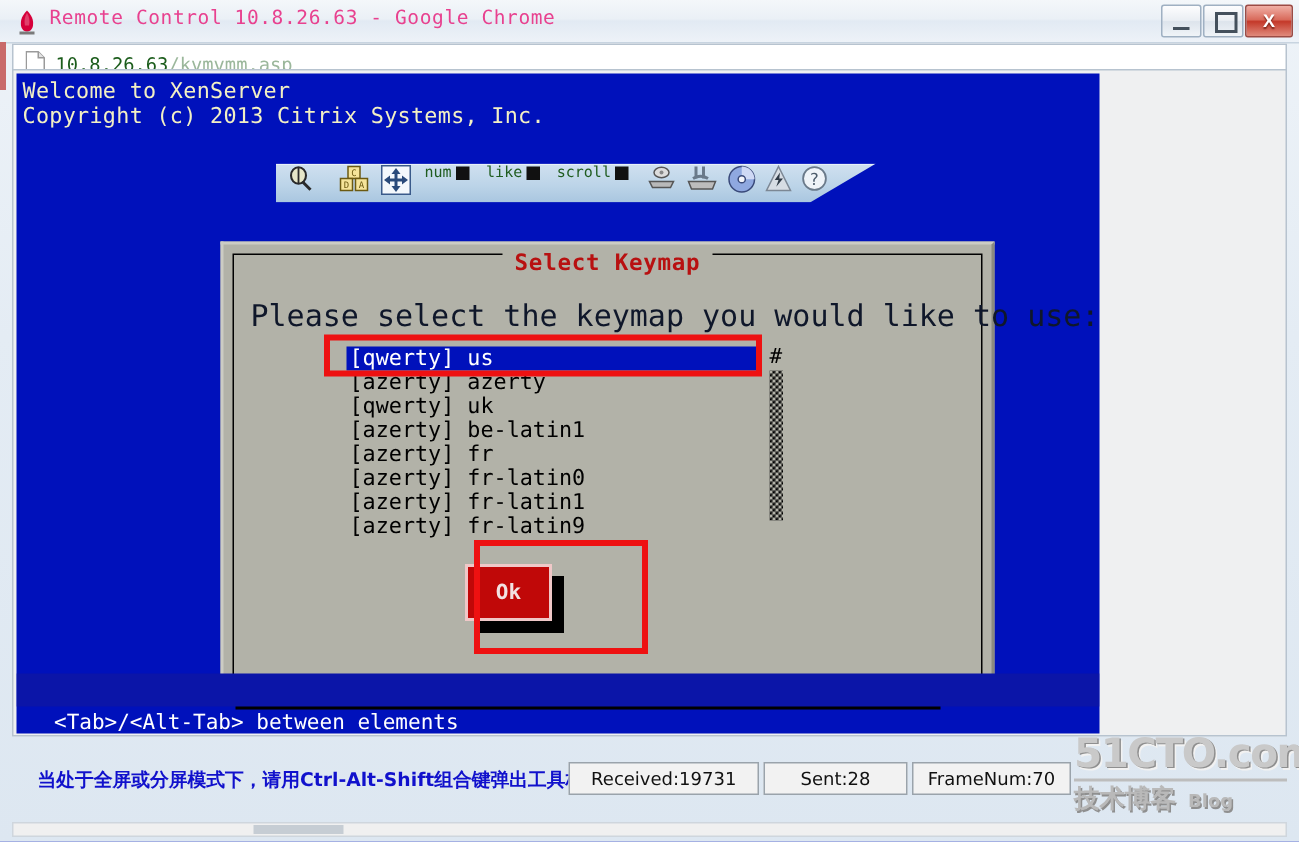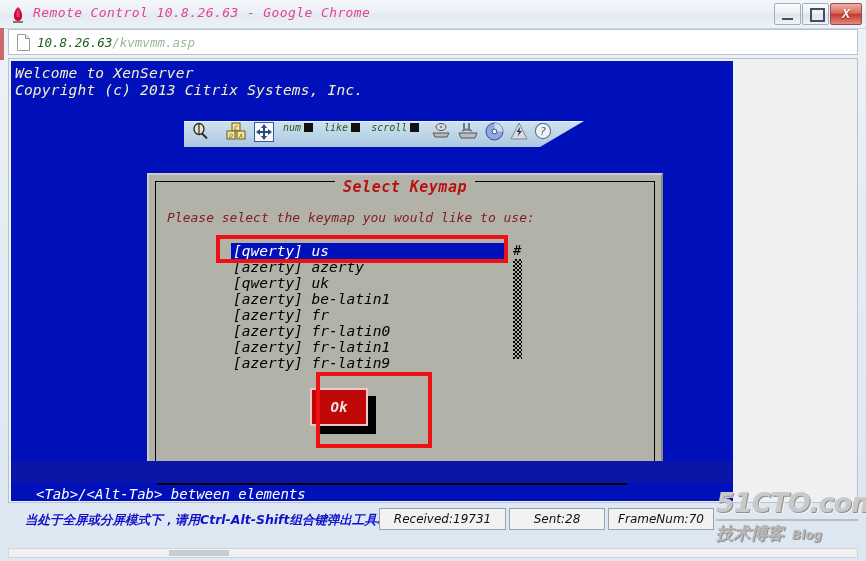--- a/index.html
+++ b/index.html
@@ -6,21 +6,20 @@
   body{
     width:866px;height:561px;
     background:#d9e5f0;
     font-family:"Liberation Sans",sans-serif;
     overflow:hidden;
   }
   .win{
     position:absolute;left:0;top:0;width:866px;height:561px;
     background:linear-gradient(to bottom,#eef3f8 0%,#e4ecf4 40%,#dde7f1 100%);
     box-sizing:border-box;
-    font-style:italic;
   }
   
   .titlebar{
     position:absolute;left:0;top:0;width:866px;height:28px;
     background:linear-gradient(to bottom,#f4f7fa 0%,#eaf0f6 45%,#e2eaf3 50%,#edf2f8 100%);
     border-bottom:1px solid #c8d4e0;
   }
   .logo{
     position:absolute;left:8px;top:4px;width:20px;height:20px;
   }
@@ -57,21 +56,21 @@
   .doc-icon{position:absolute;left:8px;top:4px;width:13px;height:17px;}
   .url{
     position:absolute;left:28px;top:5px;
     font-family:"DejaVu Sans Mono","Liberation Mono",monospace;font-size:12.5px;
     white-space:nowrap;
   }
   .url .host{color:#1c5d1c;margin-top:16px;}
   .url .path{color:#9bb79b;}
   
   .page{
-    position:absolute;left:8px;top:58px;width:850px;height:445px;
+    position:absolute;left:8px;top:46px;width:850px;height:445px;
     background:#eff0f1;border:1px solid #b7c3cf;box-sizing:border-box;
   }
   .console{
     position:absolute;left:2px;top:2px;width:722px;height:440px;
     background:#0011bb;overflow:hidden;
   }
   .mono{font-family:"DejaVu Sans Mono","Liberation Mono",monospace;}
   .banner{
     position:absolute;left:4px;top:4px;color:#f2f0c4;font-size:14.5px;
     line-height:17px;white-space:pre;letter-spacing:.2px;
@@ -110,21 +109,21 @@
     position:absolute;left:6px;top:6px;right:6px;bottom:6px;
     border:1px solid #000;box-sizing:border-box;
   }
   .dlg-title{
     position:absolute;left:0;right:0;top:3px;text-align:center;
     color:#b81111;font-size:15px;font-weight:bold;letter-spacing:.5px;
     background:transparent;
   }
   .dlg-title span{background:#b2b2a8;padding:0 8px;}
   .dlg-prompt{
-    position:absolute;left:18px;top:35px;color:#7f1d1d;font-size:13px;white-space:pre;
+    position:absolute;left:18px;top:35px;color:#0f172a;font-size:20px;white-space:pre;
   }
   .list{position:absolute;left:82px;top:68px;}
   .list .row{font-size:14.5px;line-height:16px;color:#000;white-space:pre;padding-left:2px;}
   .list .row.sel{background:#0011bb;color:#ffffff;width:272px;}
   .scroll{position:absolute;left:364px;top:68px;width:10px;}
   .scroll .thumb{color:#000;font-size:14px;line-height:14px;}
   .scroll .track{
     width:9px;height:100px;margin-top:2px;
     background-image:
       linear-gradient(45deg,#000 25%,transparent 25%,transparent 75%,#000 75%),

